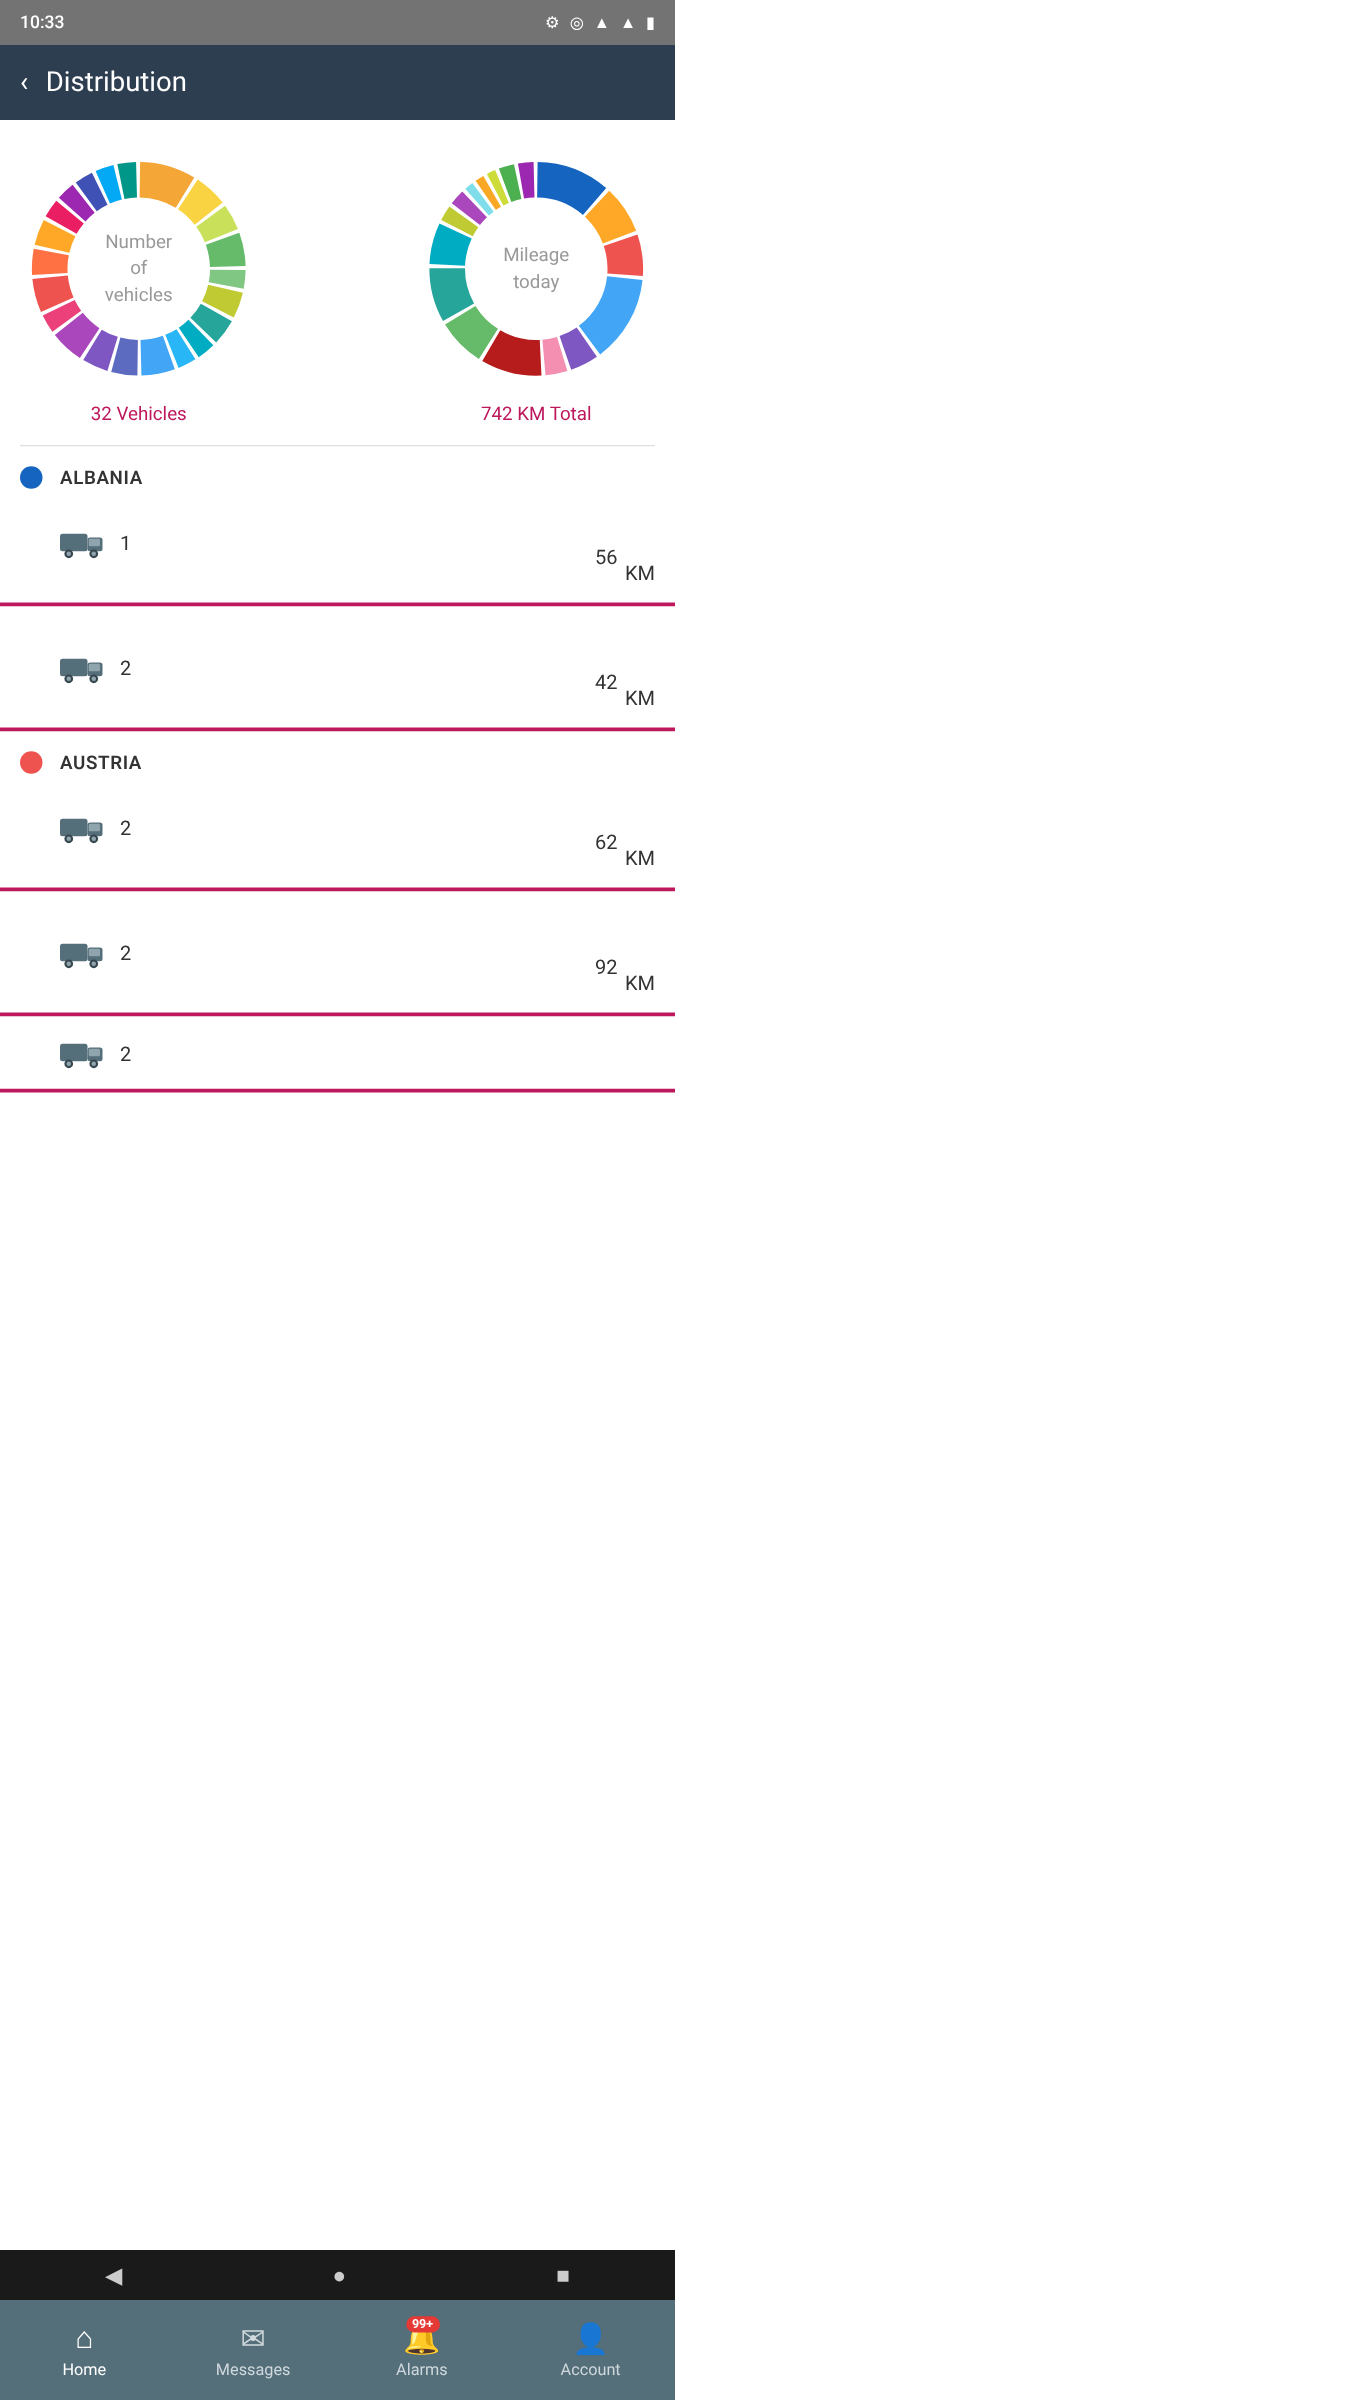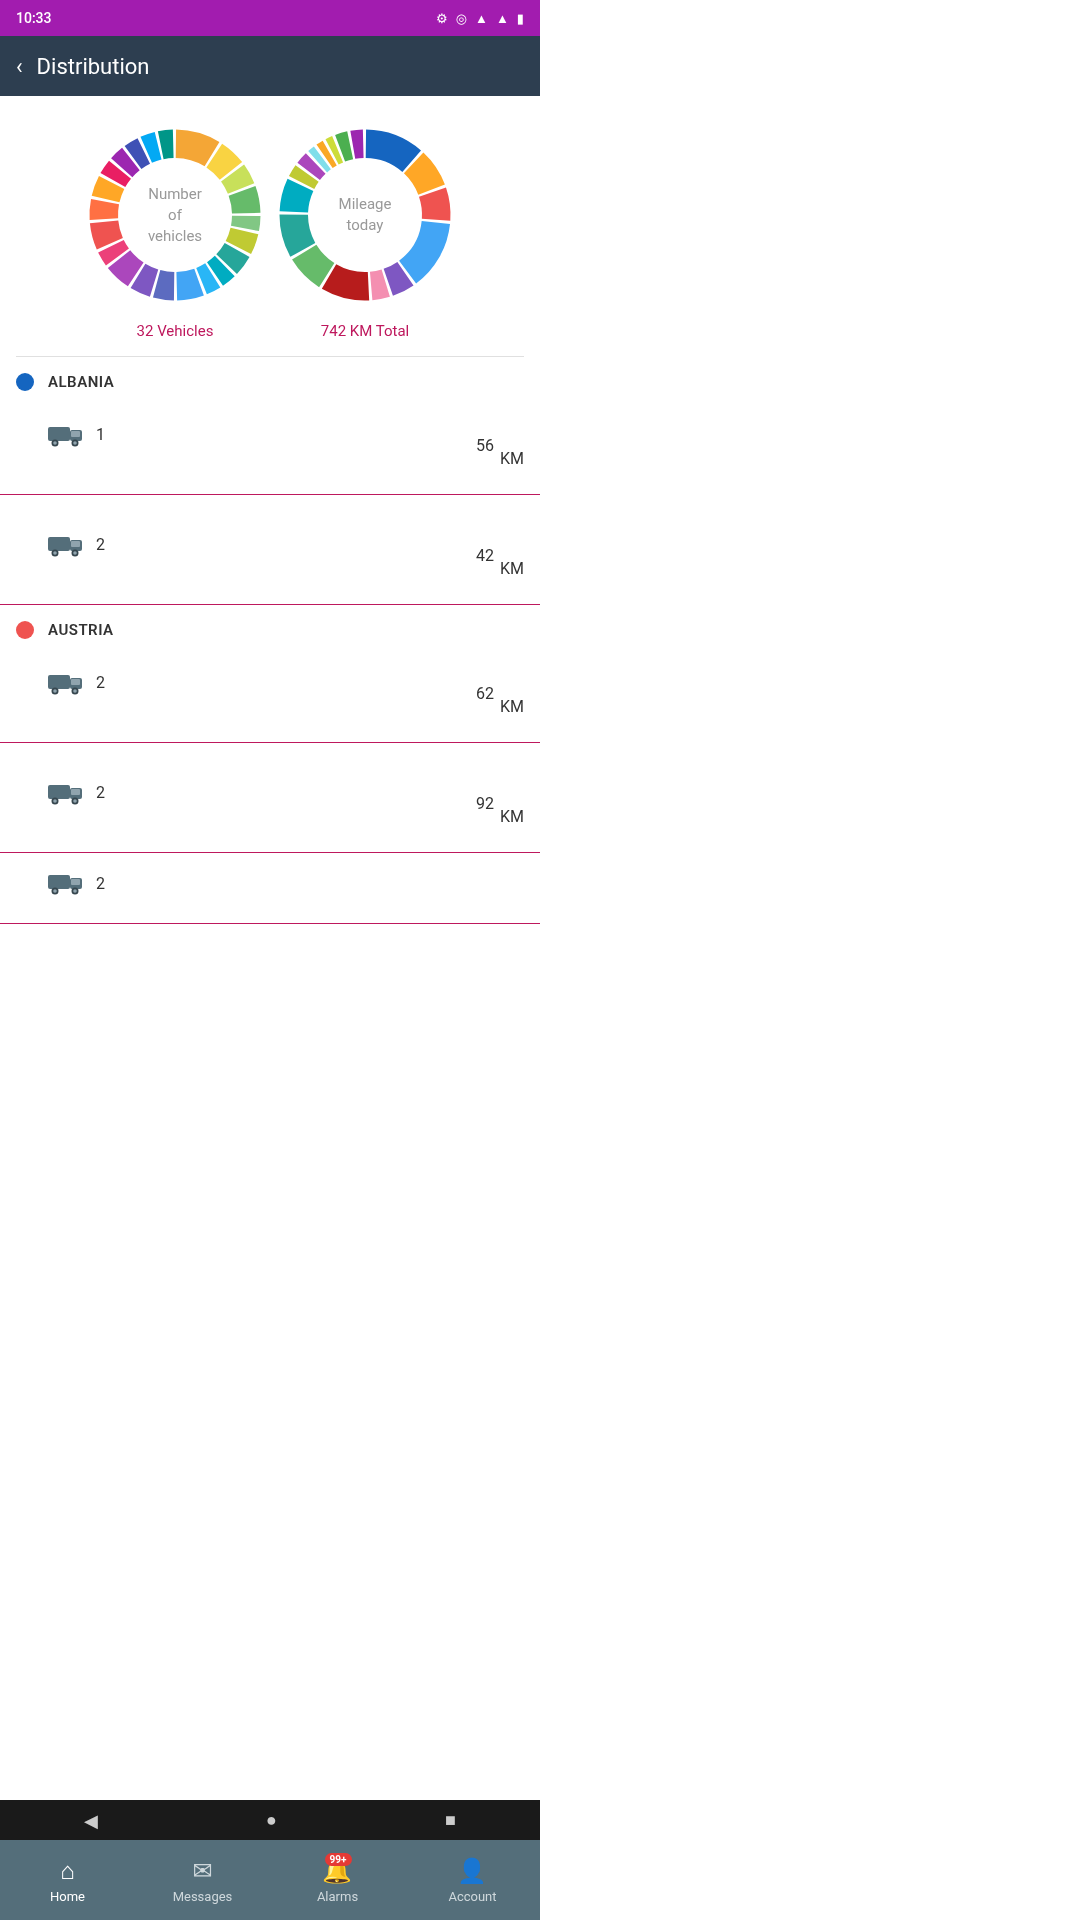--- a/index.html
+++ b/index.html
@@ -8,21 +8,21 @@
       width: 540px;
       min-height: 960px;
       font-family: 'Roboto', Arial, sans-serif;
       background: #fff;
       position: relative;
       overflow-x: hidden;
     }
 
     
     .status-bar {
-      background: #a21caf;
+      background: #737373;
       color: #fff;
       display: flex;
       justify-content: space-between;
       align-items: center;
       padding: 6px 16px;
       height: 36px;
     }
     .status-bar .time { font-size: 14px; font-weight: 500; }
     .status-bar .icons { display: flex; gap: 8px; align-items: center; font-size: 13px; }
 
@@ -43,21 +43,21 @@
     }
     .top-bar .title {
       font-size: 22px;
       font-weight: 400;
     }
 
     
     .charts-section {
       background: #fff;
       display: flex;
-      justify-content: center;
+      justify-content: space-between;
       align-items: center;
       padding: 24px 16px 16px;
     }
     .chart-container {
       display: flex;
       flex-direction: column;
       align-items: center;
       gap: 12px;
     }
     .donut-wrapper {
@@ -90,22 +90,22 @@
       height: 1px;
       background: #e0e0e0;
       margin: 0 16px;
     }
 
     
     .country-list {
       padding-bottom: 80px;
     }
     .country-item {
-      padding: 16px 16px 12px;
-      border-bottom: 1px solid #be185d;
+      padding: 16px 16px 0;
+      border-bottom: 3px solid #be185d;
     }
     .country-header {
       display: flex;
       align-items: center;
       gap: 14px;
       margin-bottom: 10px;
     }
     .color-dot {
       width: 18px;
       height: 18px;

